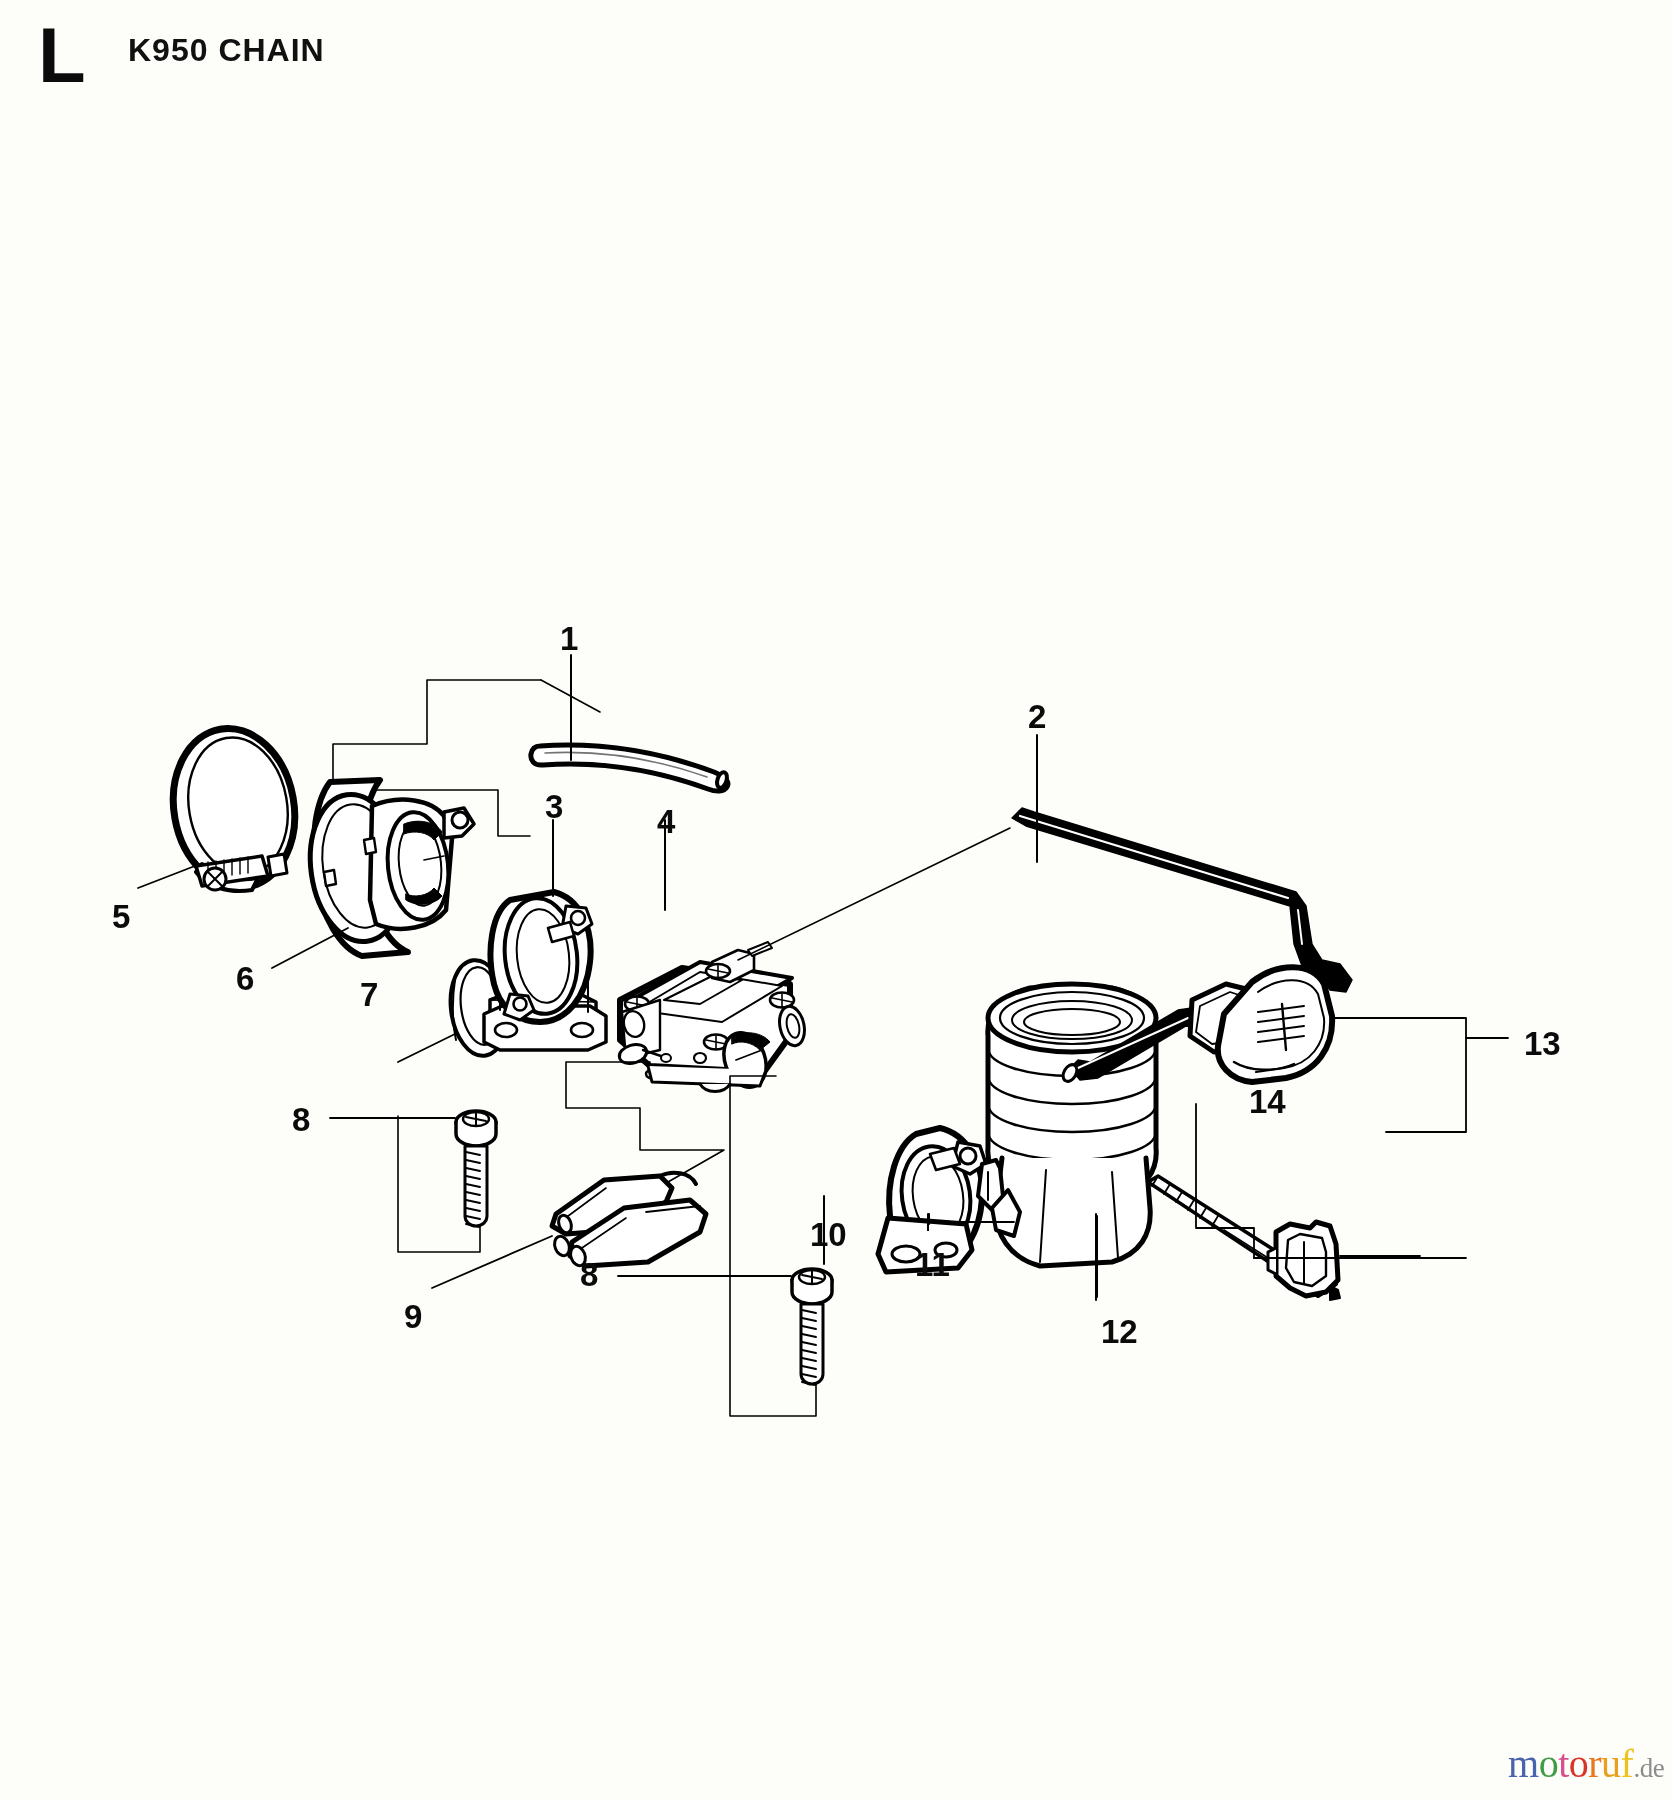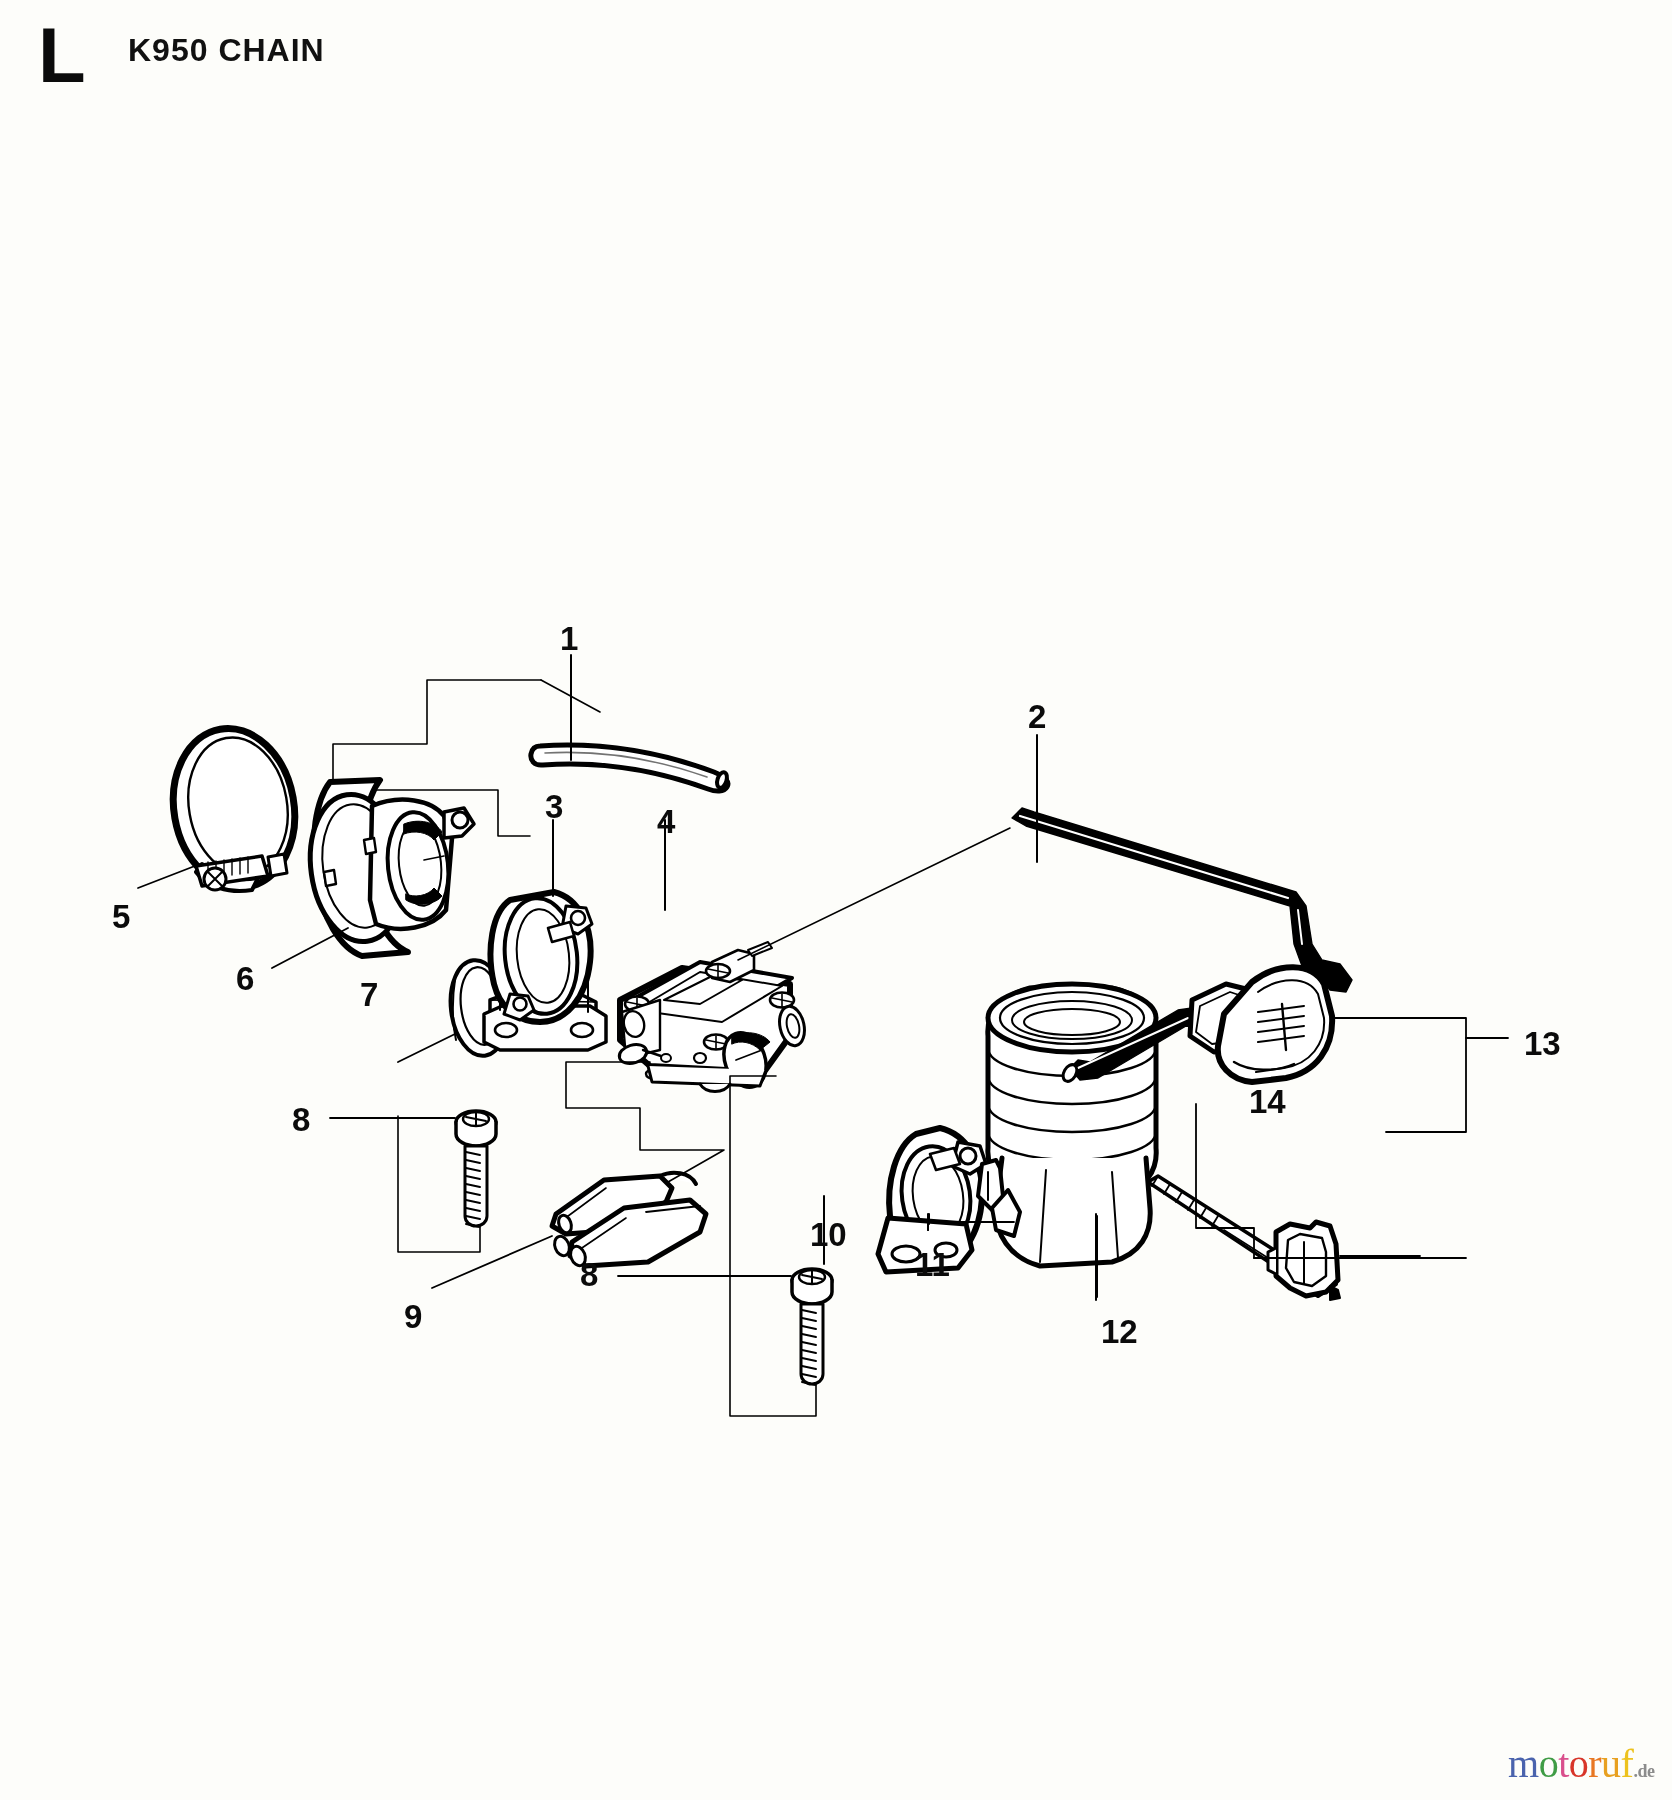--- a/index.html
+++ b/index.html
@@ -61,22 +61,21 @@
     position: absolute;
     left: 1508px;
     top: 1744px;
     font-family: "Liberation Serif", serif;
     font-size: 40px;
     line-height: 40px;
     white-space: nowrap;
     letter-spacing: -0.5px;
   }
   #watermark .wm-suffix {
-    font-size: 18px;
-    font-weight: bold;
+    font-size: 27px;
   }
 </style>
 </head>
 <body>
 
 <div id="page">
 
   <div id="section-letter">L</div>
 
   <div id="page-title">K950 CHAIN</div>

